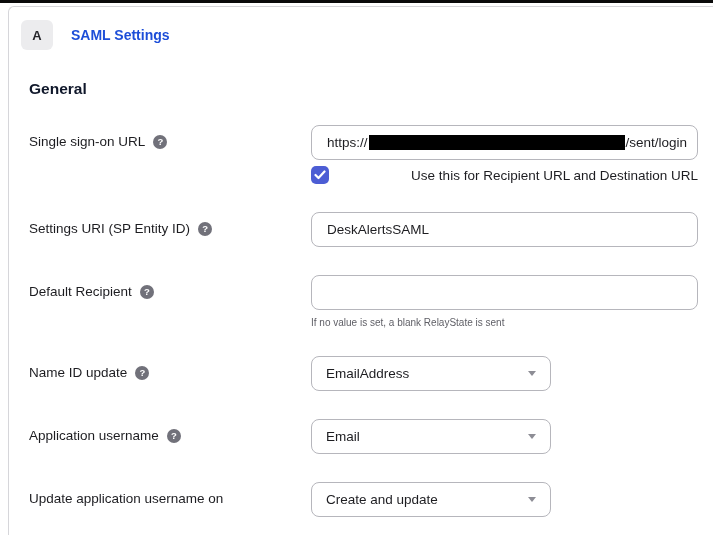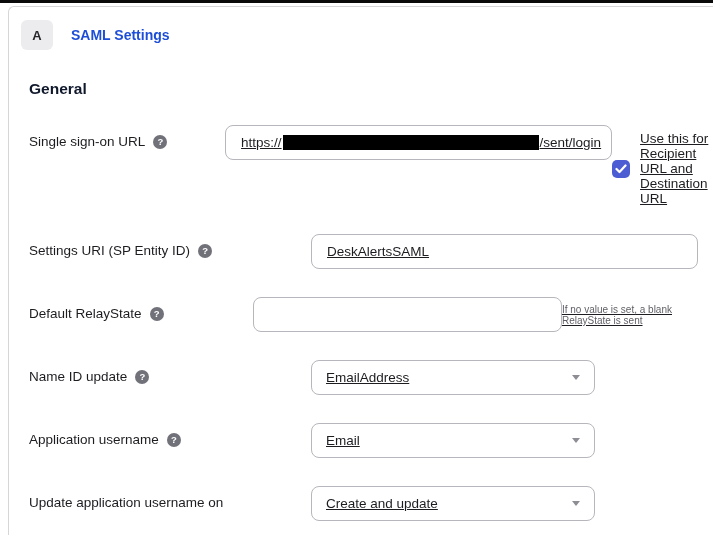--- a/index.html
+++ b/index.html
@@ -15,36 +15,36 @@
            font-weight:700; font-size:13px; color:#26262b; }
   .panel-title { font-weight:700; font-size:14px; color:#1d4ed8; }
   .section-title { margin:30px 0 0 20px; font-size:15.5px; font-weight:700; color:#0f172a; }
   .form { margin:27px 0 0 20px; }
   .row { display:flex; align-items:flex-start; margin-bottom:28px; }
   .label-col { width:282px; padding-top:9px; display:flex; align-items:center;
                font-size:13.5px; color:#1d1d21; }
   .help-icon { width:14px; height:14px; margin-left:8px; border-radius:50%;
                background:#71717a; color:#ffffff; font-size:9.5px; font-weight:700;
                line-height:14px; text-align:center; flex:none; cursor:default; }
-  .control-col { display:flex; flex-direction:row;text-decoration:underline; }
+  .control-col { display:flex; flex-direction:column; }
   .text-input, .sso-display {
       width:387px; height:35px; border:1px solid #b6b6bc; border-radius:8px;
       background:#ffffff; padding:0 15px; font-size:13.5px; color:#1d1d21;
       font-family:"Liberation Sans", sans-serif; }
   .sso-display { display:flex; align-items:center; }
   .redact { display:inline-block; width:256px; height:15px; background:#000000;
             margin:0 1px; flex:none; }
   .checkbox-row { display:flex; align-items:center; margin-top:6px;justify-content:space-between; }
   .checkbox { width:18px; height:18px; border-radius:5px; background:#4c5dd4;
               display:flex; align-items:center; justify-content:center; flex:none;
               cursor:pointer; }
   .checkbox svg { display:block; }
   .checkbox-label { margin-left:10px; font-size:13.5px; color:#1d1d21; }
   .hint { margin-top:7px; font-size:10px; color:#5f5f66; }
-  .select { width:284px; height:35px; border:1px solid #b6b6bc; border-radius:8px;
+  .select { width:240px; height:35px; border:1px solid #b6b6bc; border-radius:8px;
             background:#ffffff; padding:0 14px; display:flex; align-items:center;
             justify-content:space-between; font-size:13.5px; color:#1d1d21;
             cursor:pointer; }
   .caret { width:0; height:0; border-left:4.5px solid transparent;
            border-right:4.5px solid transparent; border-top:5.5px solid #8d8d95; }
 </style>
 </head>
 <body>
 
 <div class="top-bar"></div>
@@ -87,21 +87,21 @@
         <span>Settings URI (SP Entity ID)</span>
         <span class="help-icon">?</span>
       </div>
       <div class="control-col">
         <input class="text-input" type="text" value="DeskAlertsSAML" style="">
       </div>
     </div>
 
     <div class="row">
       <div class="label-col">
-        <span>Default RelayState</span>
+        <span>Default Recipient</span>
         <span class="help-icon">?</span>
       </div>
       <div class="control-col">
         <input class="text-input" type="text" value="" style="">
         <div class="hint">If no value is set, a blank RelayState is sent</div>
       </div>
     </div>
 
     <div class="row">
       <div class="label-col">

